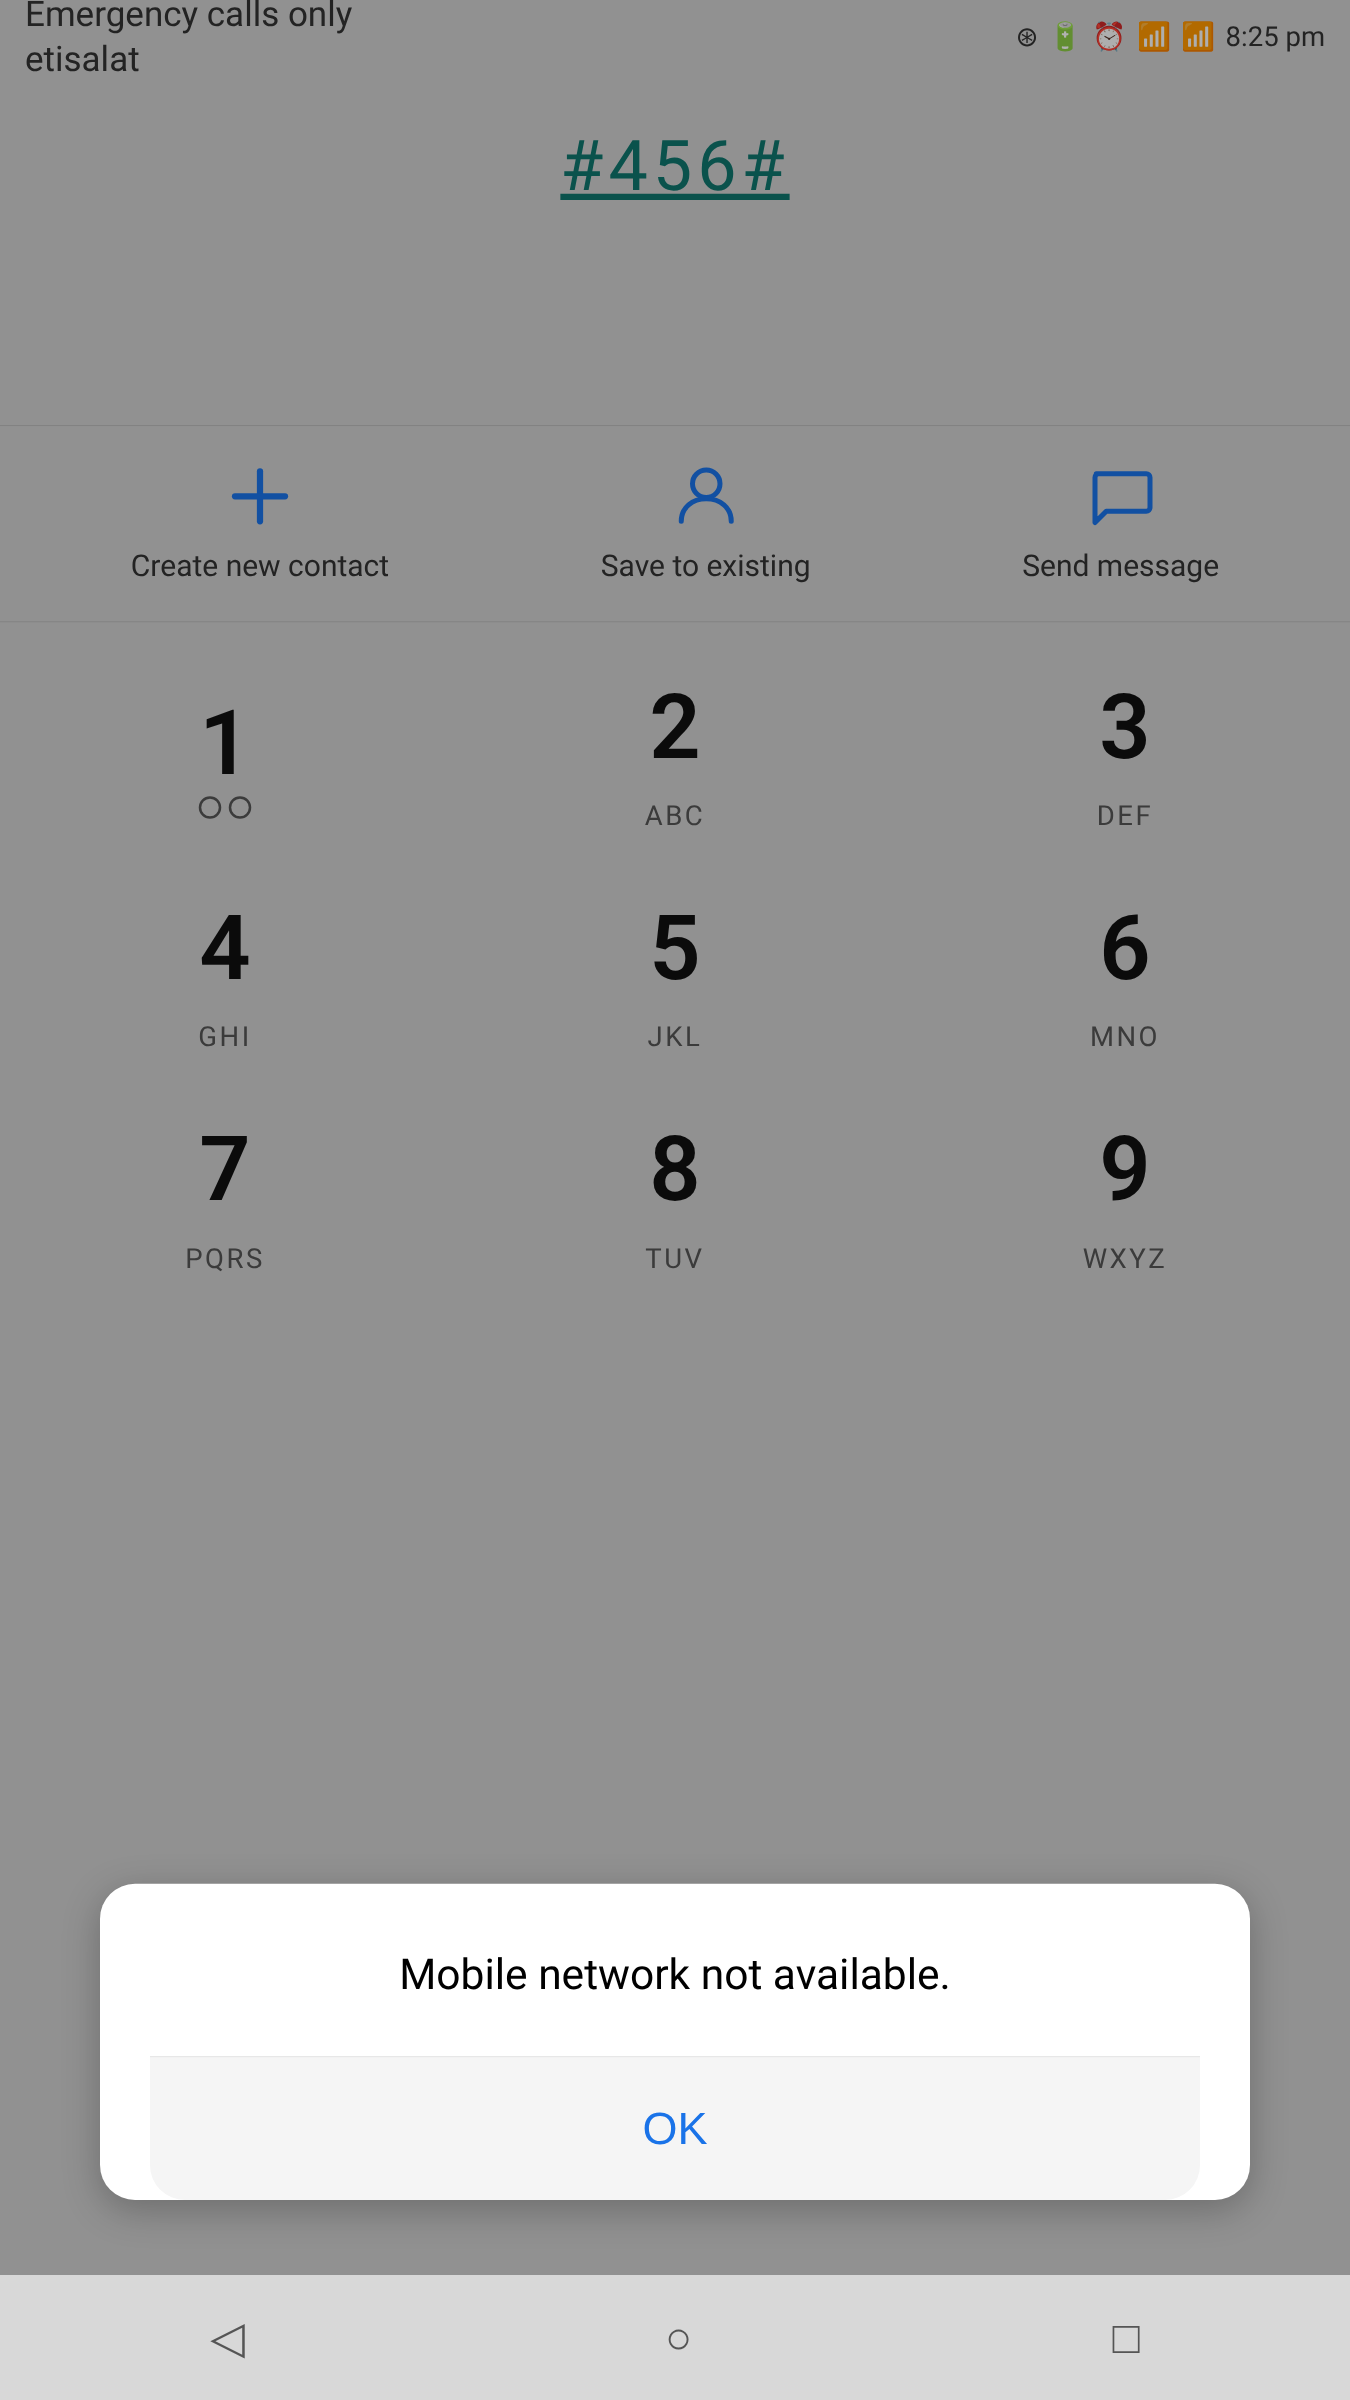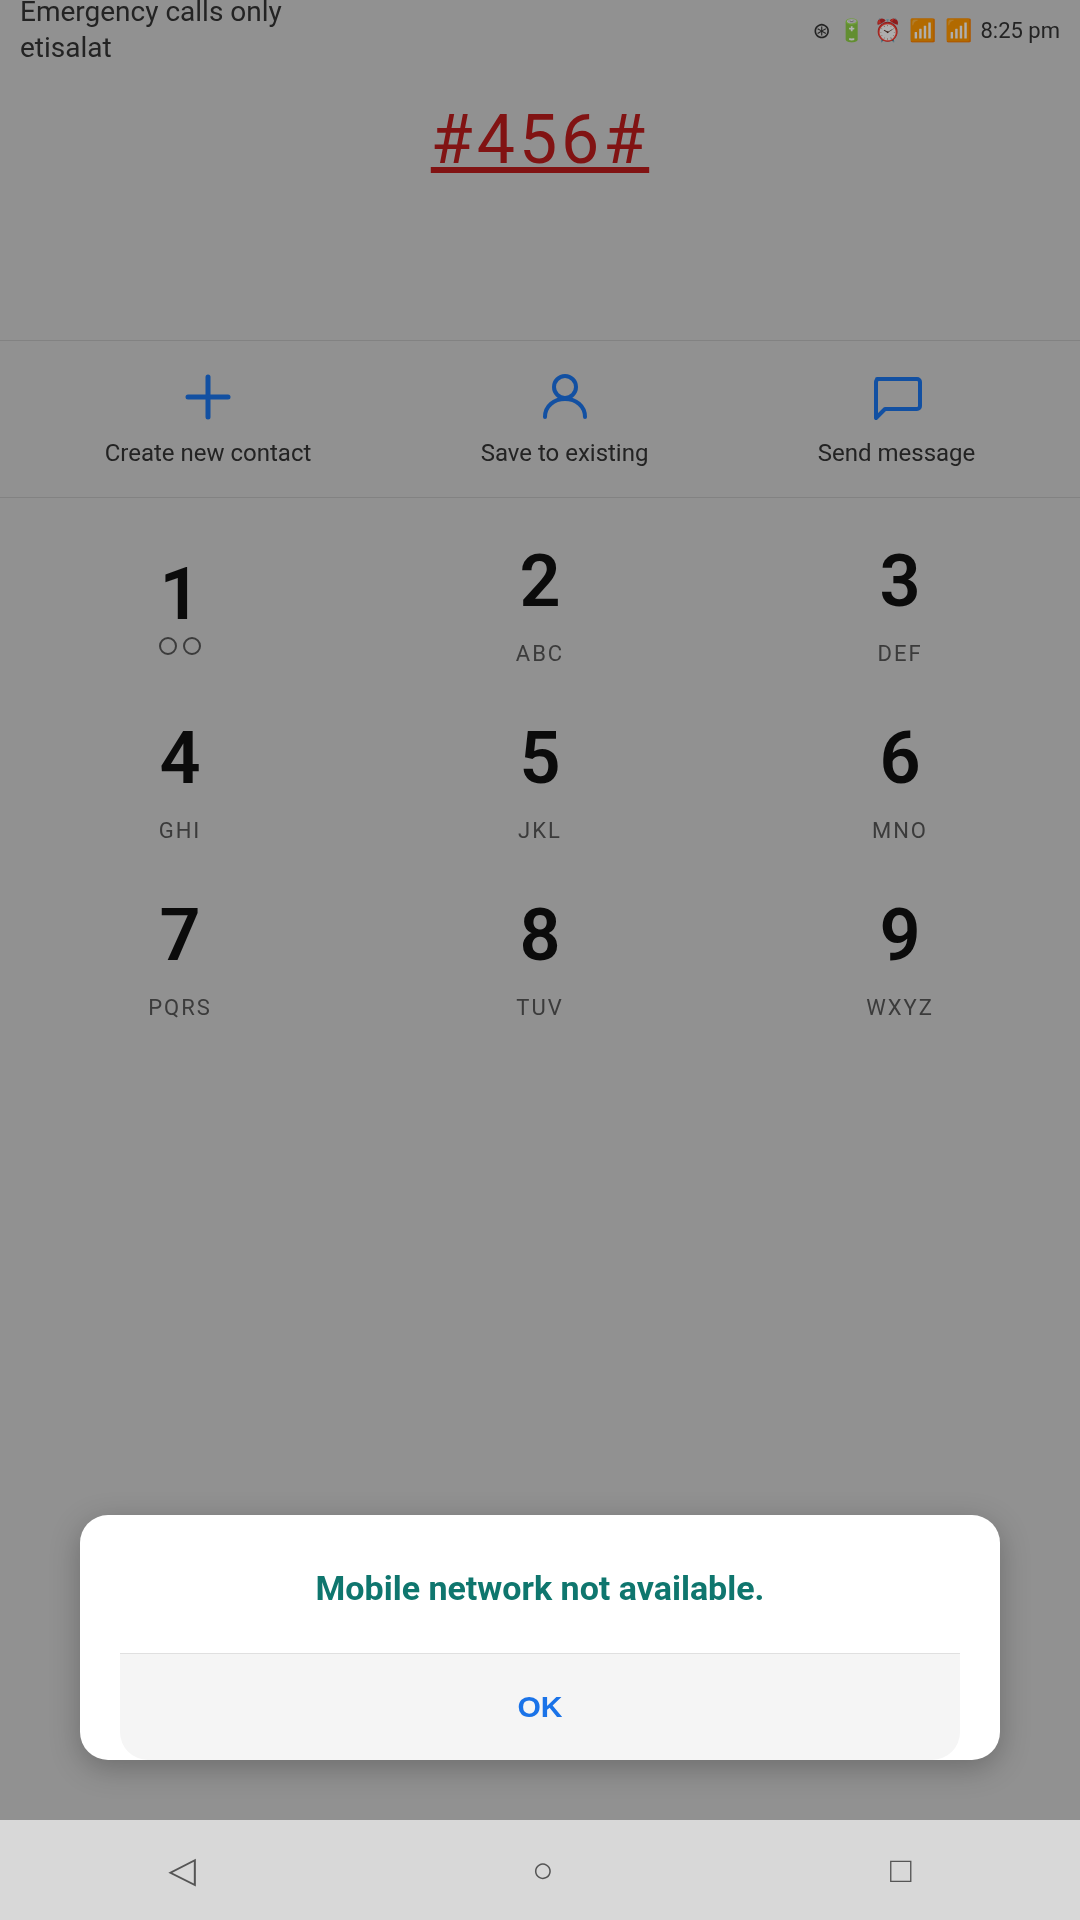--- a/index.html
+++ b/index.html
@@ -40,23 +40,23 @@
 
     
     .dialer-area {
       background: #d0d0d0;
       padding: 40px 20px 20px;
       text-align: center;
       min-height: 280px;
     }
 
     .dialed-number {
-      font-size: 68px;
+      font-size: 56px;
       font-weight: 400;
-      color: #b91c1c;
+      color: #0f766e;
       text-decoration: underline;
       letter-spacing: 4px;
     }
 
     
     .divider {
       height: 1px;
       background: #bbb;
       margin: 0;
     }
@@ -156,42 +156,41 @@
       background: #fff;
       border-radius: 28px;
       width: 920px;
       padding: 50px 40px 0;
       box-shadow: 0 8px 30px rgba(0,0,0,0.25);
       overflow: hidden;
     }
 
     .dialog-message {
       font-size: 34px;
-      color: #0f766e;
+      color: #000000;
       text-align: center;
       padding-bottom: 40px;
       line-height: 1.4;
-      font-weight: bold;
     }
 
     .dialog-divider {
       height: 1px;
       background: #e0e0e0;
     }
 
     .dialog-ok-btn {
       display: block;
       width: 100%;
       padding: 36px;
       background: #f5f5f5;
       border: none;
       border-radius: 0 0 28px 28px;
-      font-size: 30px;
+      font-size: 36px;
       color: #1a73e8;
-      font-weight: 700;
+      font-weight: 400;
       cursor: pointer;
       text-align: center;
       margin-top: 0;
     }
 
     
     .nav-bar {
       position: absolute;
       bottom: 0;
       width: 100%;

